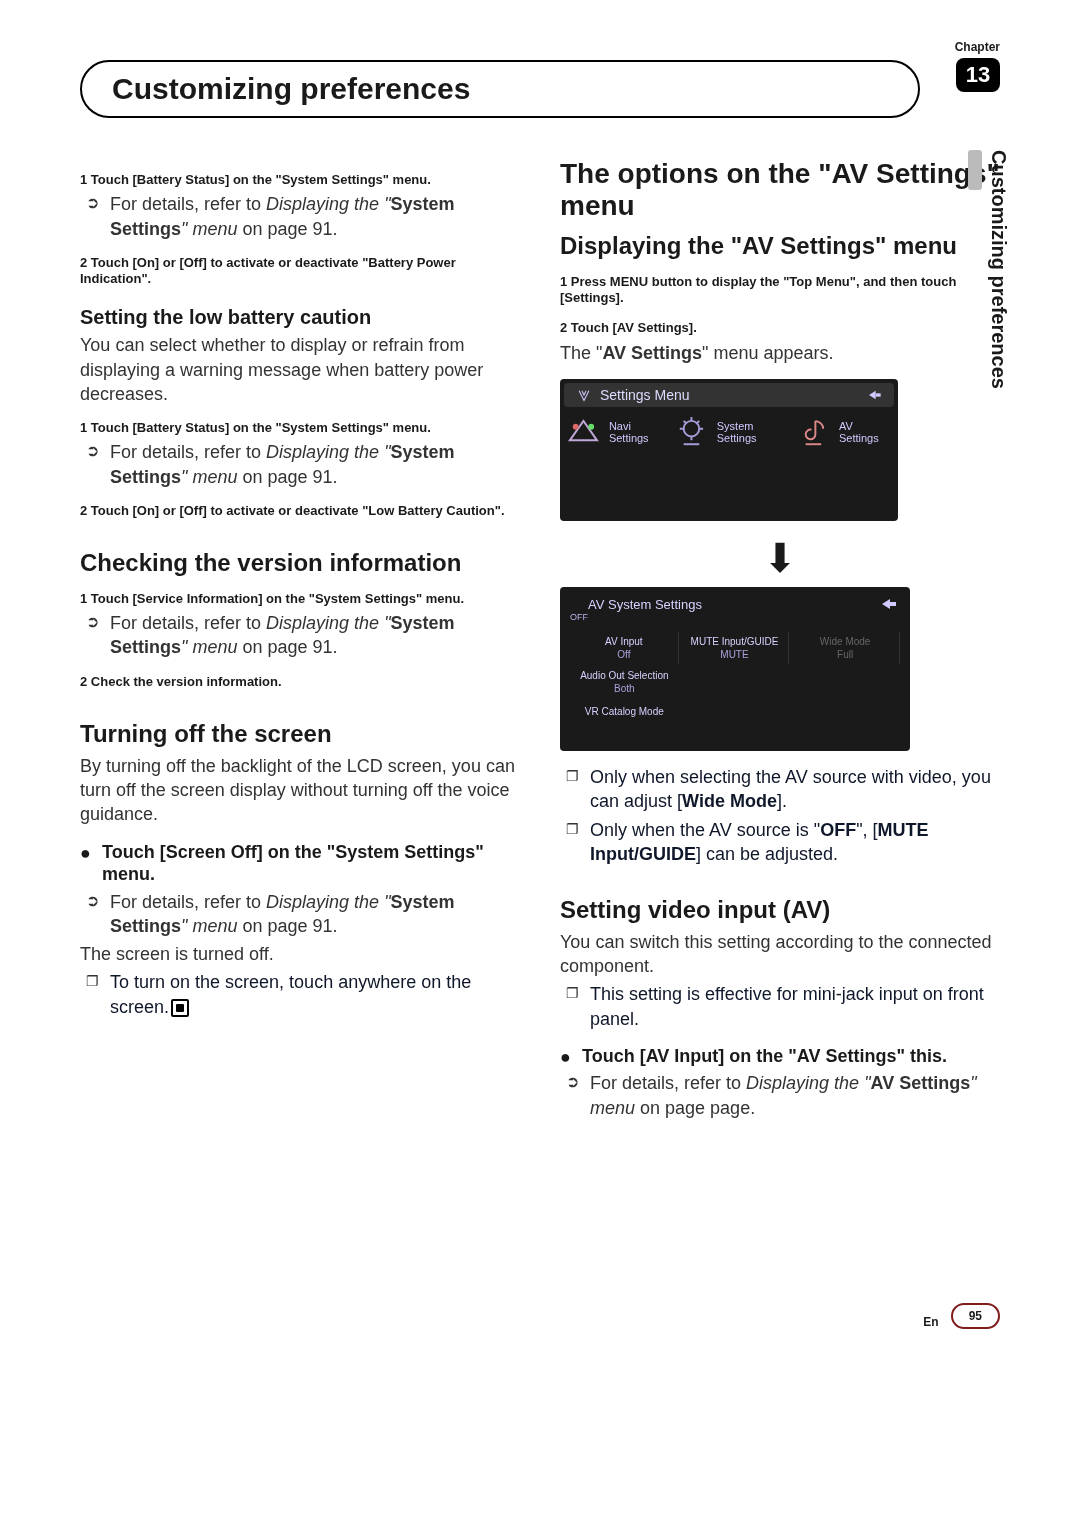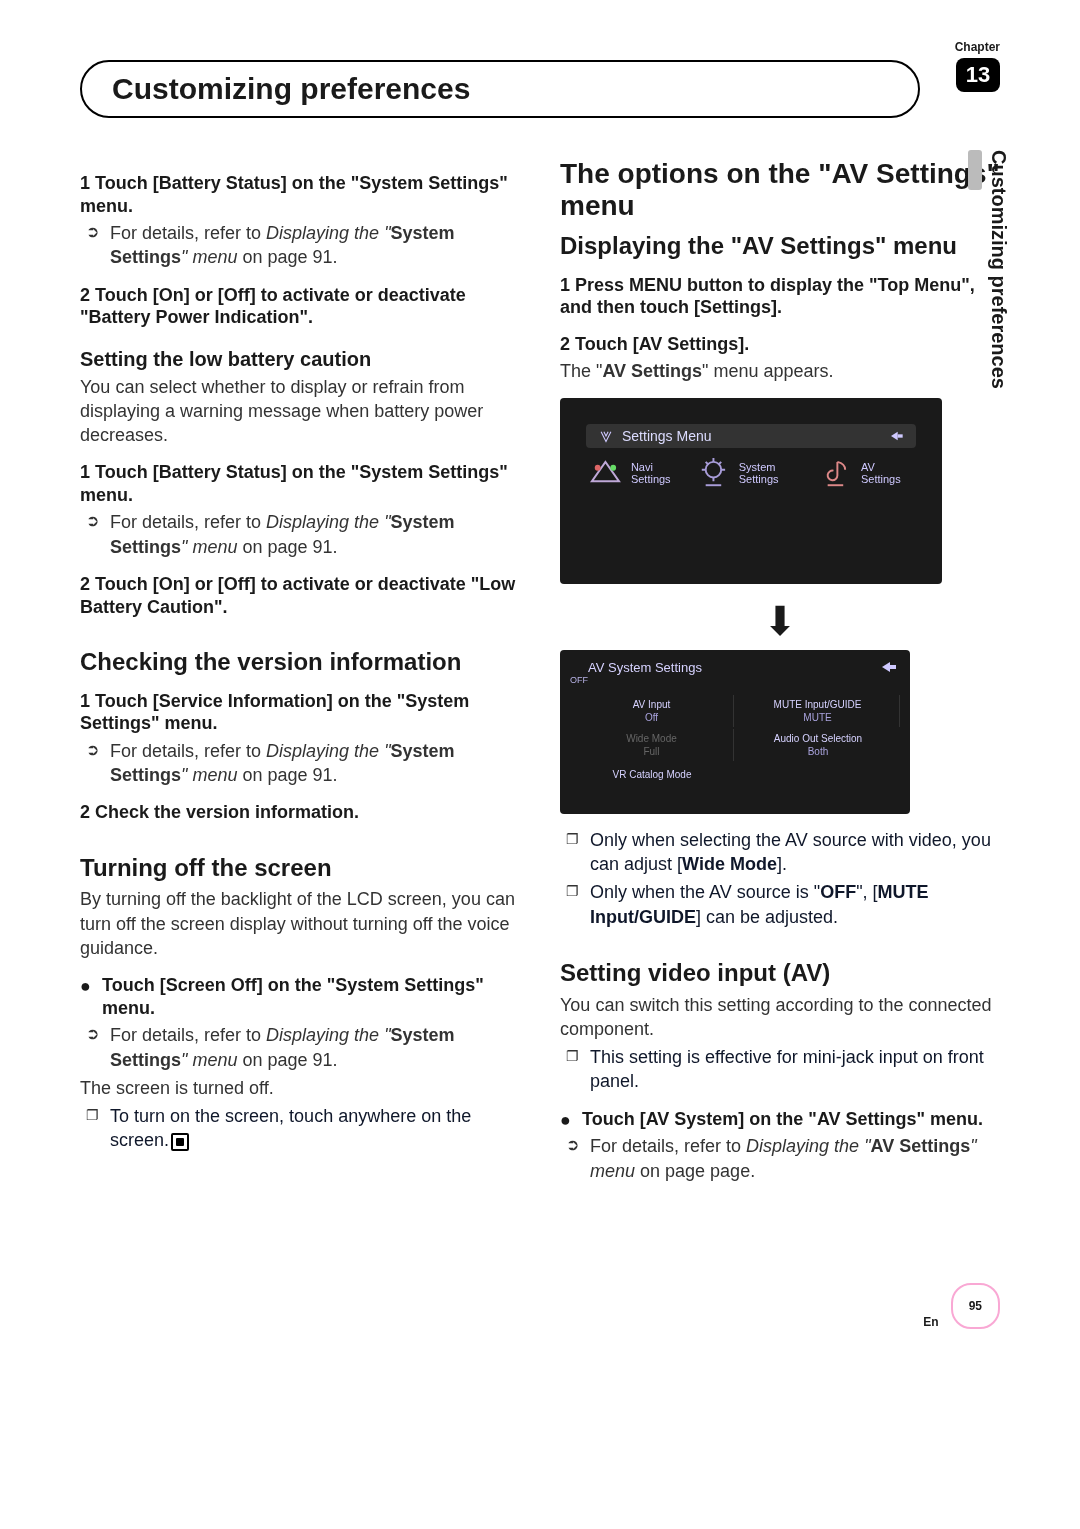--- a/index.html
+++ b/index.html
@@ -9,47 +9,47 @@
   .chapter{position:absolute;right:80px;top:40px;text-align:center}
   .chapter-label{font-size:12px;font-weight:700;margin-bottom:4px}
   .chapter-badge{background:#000;color:#fff;font-weight:900;font-size:22px;border-radius:8px;width:44px;height:34px;display:flex;align-items:center;justify-content:center;margin-left:auto}
   .side-tab{position:absolute;right:70px;top:150px;writing-mode:vertical-rl;font-weight:700;font-size:20px}
   .side-grey{position:absolute;right:98px;top:150px;width:14px;height:40px;background:#bbb;border-radius:3px}
   .cols{display:flex;gap:40px}
   .col{flex:1;min-width:0}
   h1{font-size:28px;font-weight:900;margin:0 0 10px 0;line-height:1.15}
   h2{font-size:24px;font-weight:900;margin:30px 0 6px 0;line-height:1.15}
   h3{font-size:20px;font-weight:900;margin:18px 0 4px 0;line-height:1.2}
-  .step{font-size:18px;font-weight:700;margin:14px 0 4px 0;line-height:1.25}
+  .step{font-size:13px;font-weight:700;margin:14px 0 4px 0;line-height:1.25}
   .body{font-size:18px;color:#333;line-height:1.35;margin:4px 0}
   .ref{font-size:18px;color:#333;line-height:1.35;margin:4px 0 4px 30px;position:relative}
   .ref::before{content:"➲";position:absolute;left:-24px;color:#333;font-size:16px}
   .note{font-size:18px;color:#0f172a;line-height:1.35;margin:4px 0 4px 30px;position:relative}
   .note::before{content:"❐";position:absolute;left:-24px;color:#333;font-size:14px;top:2px}
   .bullet-step{font-size:18px;font-weight:700;margin:14px 0 4px 0;line-height:1.25;position:relative;padding-left:22px}
   .bullet-step::before{content:"●";position:absolute;left:0;top:1px}
-  .scrn{background:#1a1a1a;border-radius:4px;padding:26px;margin:14px 0;color:#dcdcff;font-size:14px;width:330px}
+  .scrn{background:#1a1a1a;border-radius:4px;padding:4px;margin:14px 0;color:#dcdcff;font-size:14px;width:330px}
   .scrn-title{background:#333;border-radius:4px;padding:4px 10px;display:flex;align-items:center;justify-content:space-between;margin-bottom:10px}
   .scrn-title svg{width:20px;height:14px}
   .scrn-grid{display:flex;justify-content:space-around;margin-bottom:20px}
   .scrn-item{display:flex;align-items:center;gap:6px;font-size:11px;color:#cfc9ff}
   .scrn-icon{width:40px;height:30px;display:flex;align-items:center;justify-content:center}
   .arrow-down{text-align:center;font-size:40px;margin:6px 0}
   .scrn2{background:#1a1a1a;border-radius:4px;padding:10px;margin:6px 16px 14px 0;color:#d6d2ff;font-size:12px;width:330px}
   .scrn2-head{display:flex;justify-content:space-between;align-items:flex-start;margin-bottom:10px}
   .scrn2-off{font-size:9px;color:#b8b3e6}
-  .scrn2-grid{display:grid;grid-template-columns:repeat(2,1fr);gap:2px}
+  .scrn2-grid{display:grid;grid-template-columns:repeat(3,1fr);gap:2px}
   .scrn2-cell{text-align:center;font-size:10px;line-height:1.3;padding:3px 0;border-right:1px solid #333}
   .scrn2-cell:last-child{border-right:none}
   .scrn2-val{color:#a9a3dd;font-size:10px}
   .scrn2-dim{color:#666}
   .end{display:inline-block;border:2px solid #000;width:14px;height:14px;border-radius:2px;position:relative;vertical-align:middle;margin-left:2px}
   .end::after{content:"";position:absolute;inset:3px;background:#000;border-radius:1px}
   .footer{position:absolute;bottom:40px;right:80px;display:flex;align-items:flex-end;gap:12px;font-size:12px}
-  .pg{border:2px solid #f9a8d4;border-radius:20px;padding:14px 16px;font-weight:900}
+  .pg{border:2px solid #7f1d1d;border-radius:20px;padding:4px 16px;font-weight:900}
   b{font-weight:900}
   i{font-style:italic}
 </style>
 </head>
 <body>
 
 <div class="page">
   <div class="chapter">
     <div class="chapter-label">Chapter</div>
     <div class="chapter-badge">13</div>
@@ -187,21 +187,21 @@
         </div>
         <div style="height:20px"></div>
       </div>
 
       <div class="note"><span>Only when selecting the AV source with video, you can adjust [</span><b>Wide Mode</b><span>].</span></div>
       <div class="note"><span>Only when the AV source is "</span><b>OFF</b><span>", [</span><b>MUTE Input/GUIDE</b><span>] can be adjusted.</span></div>
 
       <h2>Setting video input (AV)</h2>
       <div class="body">You can switch this setting according to the connected component.</div>
       <div class="note">This setting is effective for mini-jack input on front panel.</div>
-      <div class="bullet-step">Touch [AV System] on the "AV Settings" menu.</div>
+      <div class="bullet-step">Touch [AV Input] on the "AV Settings" this.</div>
       <div class="ref">
         <span>For details, refer to </span><i><span>Displaying the "</span></i><b>AV Settings</b><i><span>" menu</span></i><span> on page page.</span>
       </div>
     </div>
   </div>
 
   <div class="footer">
     <b>En</b>
     <span class="pg">95</span>
   </div>

